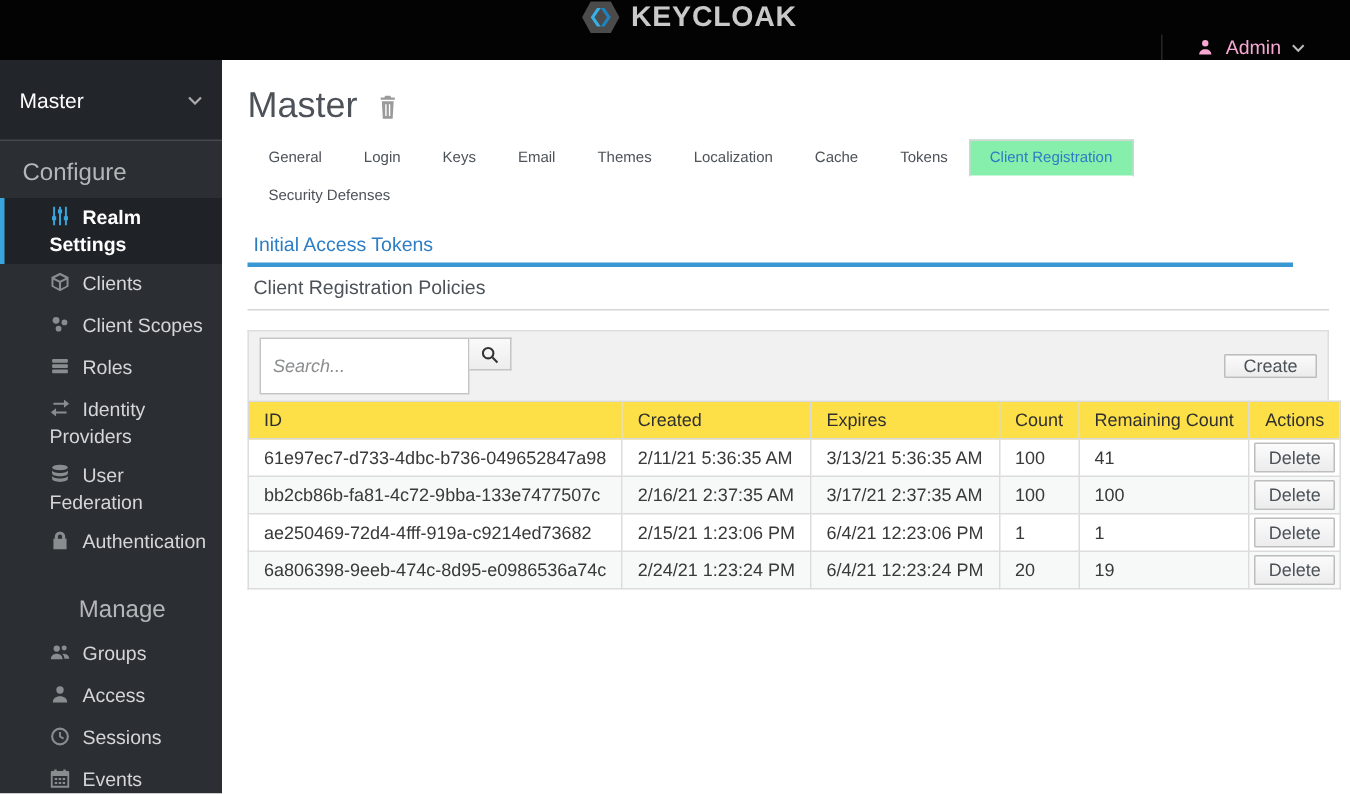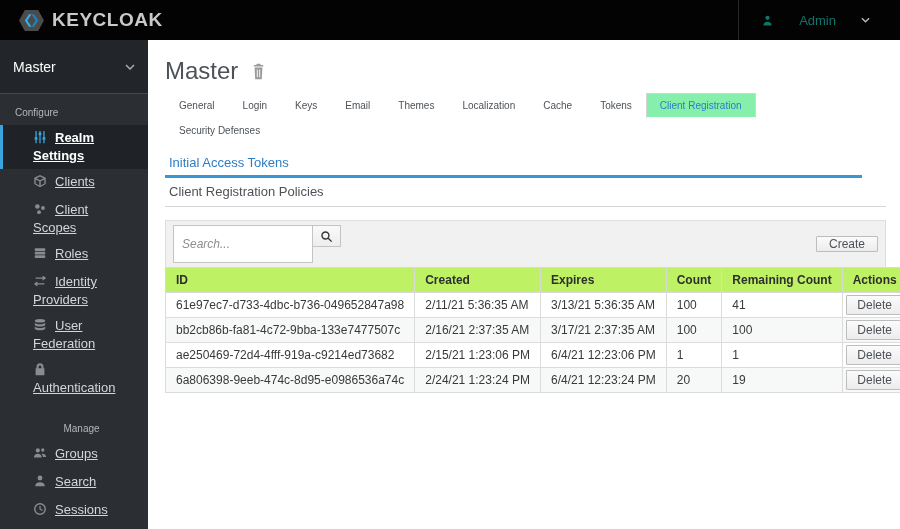--- a/index.html
+++ b/index.html
@@ -7,49 +7,49 @@
   body {
     font-family:"Liberation Sans", sans-serif;
     background:#ffffff;
     position:relative;
     overflow:hidden;
     color:#4d5258;
   }
   
   .topbar {
     position:absolute; top:0; left:0; width:900px; height:40px;
-    background:#030303; display:flex; align-items:center;
+    background:#030303; display:flex; align-items:center;flex-direction:column;
   }
   .brand { display:flex; align-items:center; gap:7px; padding-left:18px; }
   .brand-text {
     font-size:19px; font-weight:700; letter-spacing:0.5px;
     color:#c9c9c9;
   }
   .topbar-right {
     margin-left:auto; height:40px; display:flex; align-items:center;
-    border-left:1px solid #262626; padding:0 30px 0 22px; gap:25px;
-    color:#0f766e; font-size:13px; cursor:pointer;
+    border-left:1px solid #262626; padding:0 30px 0 22px; gap:7px;
+    color:#f9a8d4; font-size:13px; cursor:pointer;
   }
   .topbar-right .caret { color:#bcbcbc; }
   
   .sidebar {
     position:absolute; top:40px; left:0; width:148px; height:489px;
     background:#2b2e33; color:#d4d6d8; font-size:13px;
   }
   .realm-selector {
     height:54px; background:#222529; border-bottom:1px solid #45484d;
     display:flex; align-items:center; padding:0 13px; color:#fdfdfd;
     font-size:14px; cursor:pointer;
   }
   .realm-selector .caret { margin-left:auto; color:#a9abad; }
-  .section-label { padding:13px 0 7px 15px; font-size:10px; color:#b4b7ba; }
+  .section-label { padding:13px 0 7px 15px; font-size:16px; color:#b4b7ba; }
   .section-label.manage { padding-top:22px;text-align:center; }
   .nav-item {
-    padding:5px 20px 5px 30px; line-height:16px; cursor:pointer;
-    border-left:3px solid transparent; color:#d4d6d8;text-decoration:underline;
+    padding:5px 4px 5px 30px; line-height:16px; cursor:pointer;
+    border-left:3px solid transparent; color:#d4d6d8;
   }
   .nav-item .icon {
     display:inline-block; width:22px; color:#8a8d90; vertical-align:-2px;
   }
   .nav-item.active {
     background:#1f2226; border-left-color:#39a5dc; color:#ffffff; font-weight:700;
   }
   .nav-item.active .icon { color:#39a5dc; }
   
   .main {
@@ -100,21 +100,21 @@
     font-family:"Liberation Sans", sans-serif;
     border:1px solid #bdbdbd; border-radius:1px;
     background:linear-gradient(#fbfbfb,#ececec); color:#4d5258; cursor:pointer;
   }
   
   table {
     width:100%; border-collapse:collapse; font-size:12px; color:#393939;
     border:1px solid #d4d4d4;
   }
   th {
-    text-align:left; font-weight:700; padding:5px 10px; background:#bef264;
+    text-align:left; font-weight:400; padding:5px 10px; background:#fde047;
     border:1px solid #d9d9d9; color:#2f2f2f; white-space:nowrap;
   }
   td { padding:3px 10px; border:1px solid #dcdcdc; white-space:nowrap; overflow:hidden; }
   tbody tr:nth-child(even) td { background:#f7f8f8; }
   td.actions { padding:2px 3px; text-align:center; }
   .delete-btn {
     width:100%; padding:2px 0; font-size:12px;
     font-family:"Liberation Sans", sans-serif;
     border:1px solid #bdbdbd; border-radius:1px;
     background:linear-gradient(#fbfbfb,#ececec); color:#4d5258; cursor:pointer;
@@ -227,21 +227,21 @@
       <circle cx="5.5" cy="5" r="2.4"></circle>
           <circle cx="11.2" cy="4.6" r="1.9"></circle>
       <path d="M1 13.2c0-2.7 2-4.3 4.5-4.3s4.5 1.6 4.5 4.3zM10.9 8.9c2.3.1 4.1 1.5 4.1 3.8h-3.6c-.1-1.6-.7-2.9-1.7-3.6z"></path>
     </svg></span><span>Groups</span>
   </div>
 
   <div class="nav-item">
     <span class="icon"><svg class="inline-svg" width="14" height="14" viewBox="0 0 16 16" fill="currentColor">
       <circle cx="8" cy="4.6" r="2.8"></circle>
           <path d="M2.5 14c0-3 2.4-4.7 5.5-4.7s5.5 1.7 5.5 4.7z"></path>
-    </svg></span><span>Search</span>
+    </svg></span><span>Access</span>
   </div>
 
   <div class="nav-item">
     <span class="icon"><svg class="inline-svg" width="14" height="14" viewBox="0 0 16 16" fill="none" stroke="currentColor">
       <circle cx="8" cy="8" r="6" stroke-width="1.6"></circle>
           <path d="M8 4.6V8l2.7 1.6" stroke-width="1.4"></path>
     </svg></span><span>Sessions</span>
   </div>
 
   <div class="nav-item">

